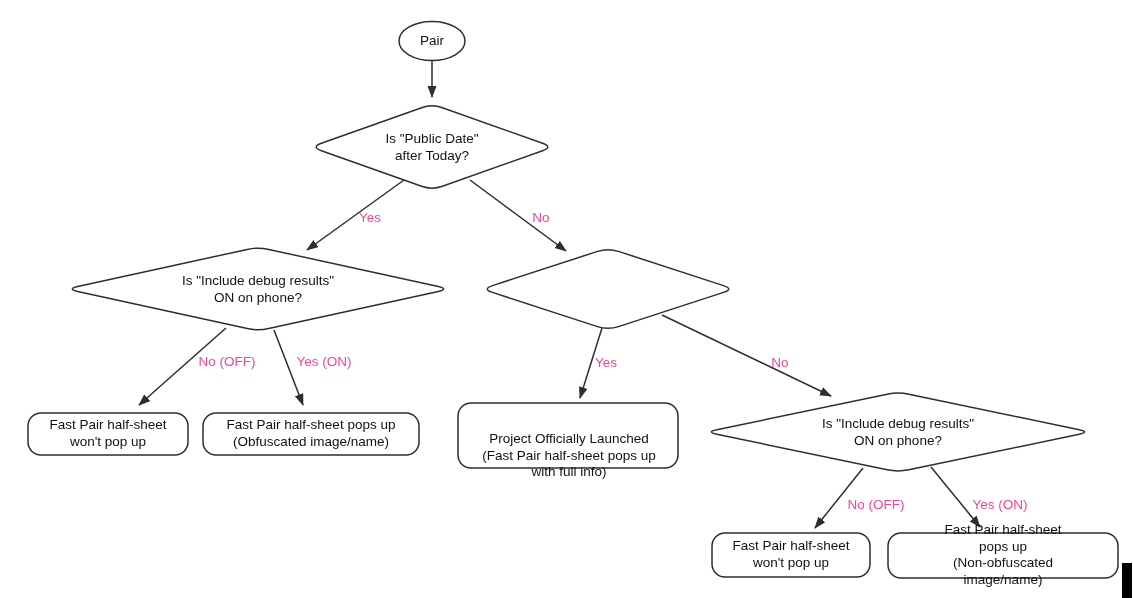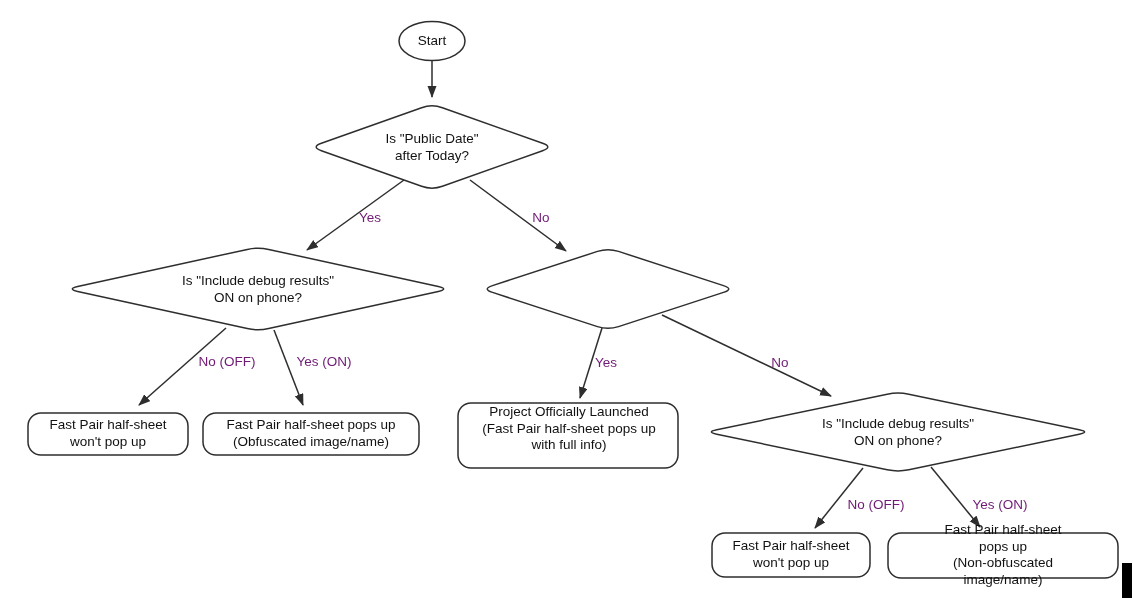--- a/index.html
+++ b/index.html
@@ -18,21 +18,21 @@
     text-align:center;
     font-size:13.5px;
     line-height:16.5px;
     color:#111111;
   }
   .edge-label{
     position:absolute;
     transform:translate(-50%,-50%);
     white-space:nowrap;
     font-size:13.5px;
-    color:#701a75;
+    color:#ec4899;
   }
   .shape{fill:#ffffff;stroke:#2e2e2e;stroke-width:1.5;}
   .edge{stroke:#2e2e2e;stroke-width:1.5;fill:none;}
 </style>
 </head>
 <body>
 
 <div class="stage">
 
   <svg width="1133" height="598" viewBox="0 0 1133 598">
@@ -63,32 +63,32 @@
       <rect class="shape" x="28" y="413" width="160" height="42" rx="13"></rect>
       <rect class="shape" x="203" y="413" width="216" height="42" rx="13"></rect>
       <rect class="shape" x="458" y="403" width="220" height="65" rx="13"></rect>
       <rect class="shape" x="712" y="533" width="158" height="44" rx="13"></rect>
       <rect class="shape" x="888" y="533" width="230" height="45" rx="13"></rect>
     </g>
 
     <rect x="1122" y="563" width="10" height="35" fill="#000000"></rect>
   </svg>
 
-  <div class="label" style="left:432px;top:41px">Start</div>
+  <div class="label" style="left:432px;top:41px">Pair</div>
   <div class="label" style="left:432px;top:147px">Is "Public Date"
 after Today?</div>
   <div class="label" style="left:258px;top:289px">Is "Include debug results"
 ON on phone?</div>
   <div class="label" style="left:898px;top:432px">Is "Include debug results"
 ON on phone?</div>
   <div class="label" style="left:108px;top:433px">Fast Pair half-sheet
 won't pop up</div>
   <div class="label" style="left:311px;top:433px">Fast Pair half-sheet pops up
 (Obfuscated image/name)</div>
-  <div class="label" style="left:569px;top:429px">Project Officially Launched
+  <div class="label" style="left:569px;top:456px">Project Officially Launched
 (Fast Pair half-sheet pops up
 with full info)</div>
   <div class="label" style="left:791px;top:554px">Fast Pair half-sheet
 won't pop up</div>
   <div class="label" style="left:1003px;top:555px">Fast Pair half-sheet pops up
 (Non-obfuscated image/name)</div>
 
   <div class="edge-label" style="left:370px;top:217px">Yes</div>
   <div class="edge-label" style="left:541px;top:217px">No</div>
   <div class="edge-label" style="left:227px;top:361px">No (OFF)</div>

